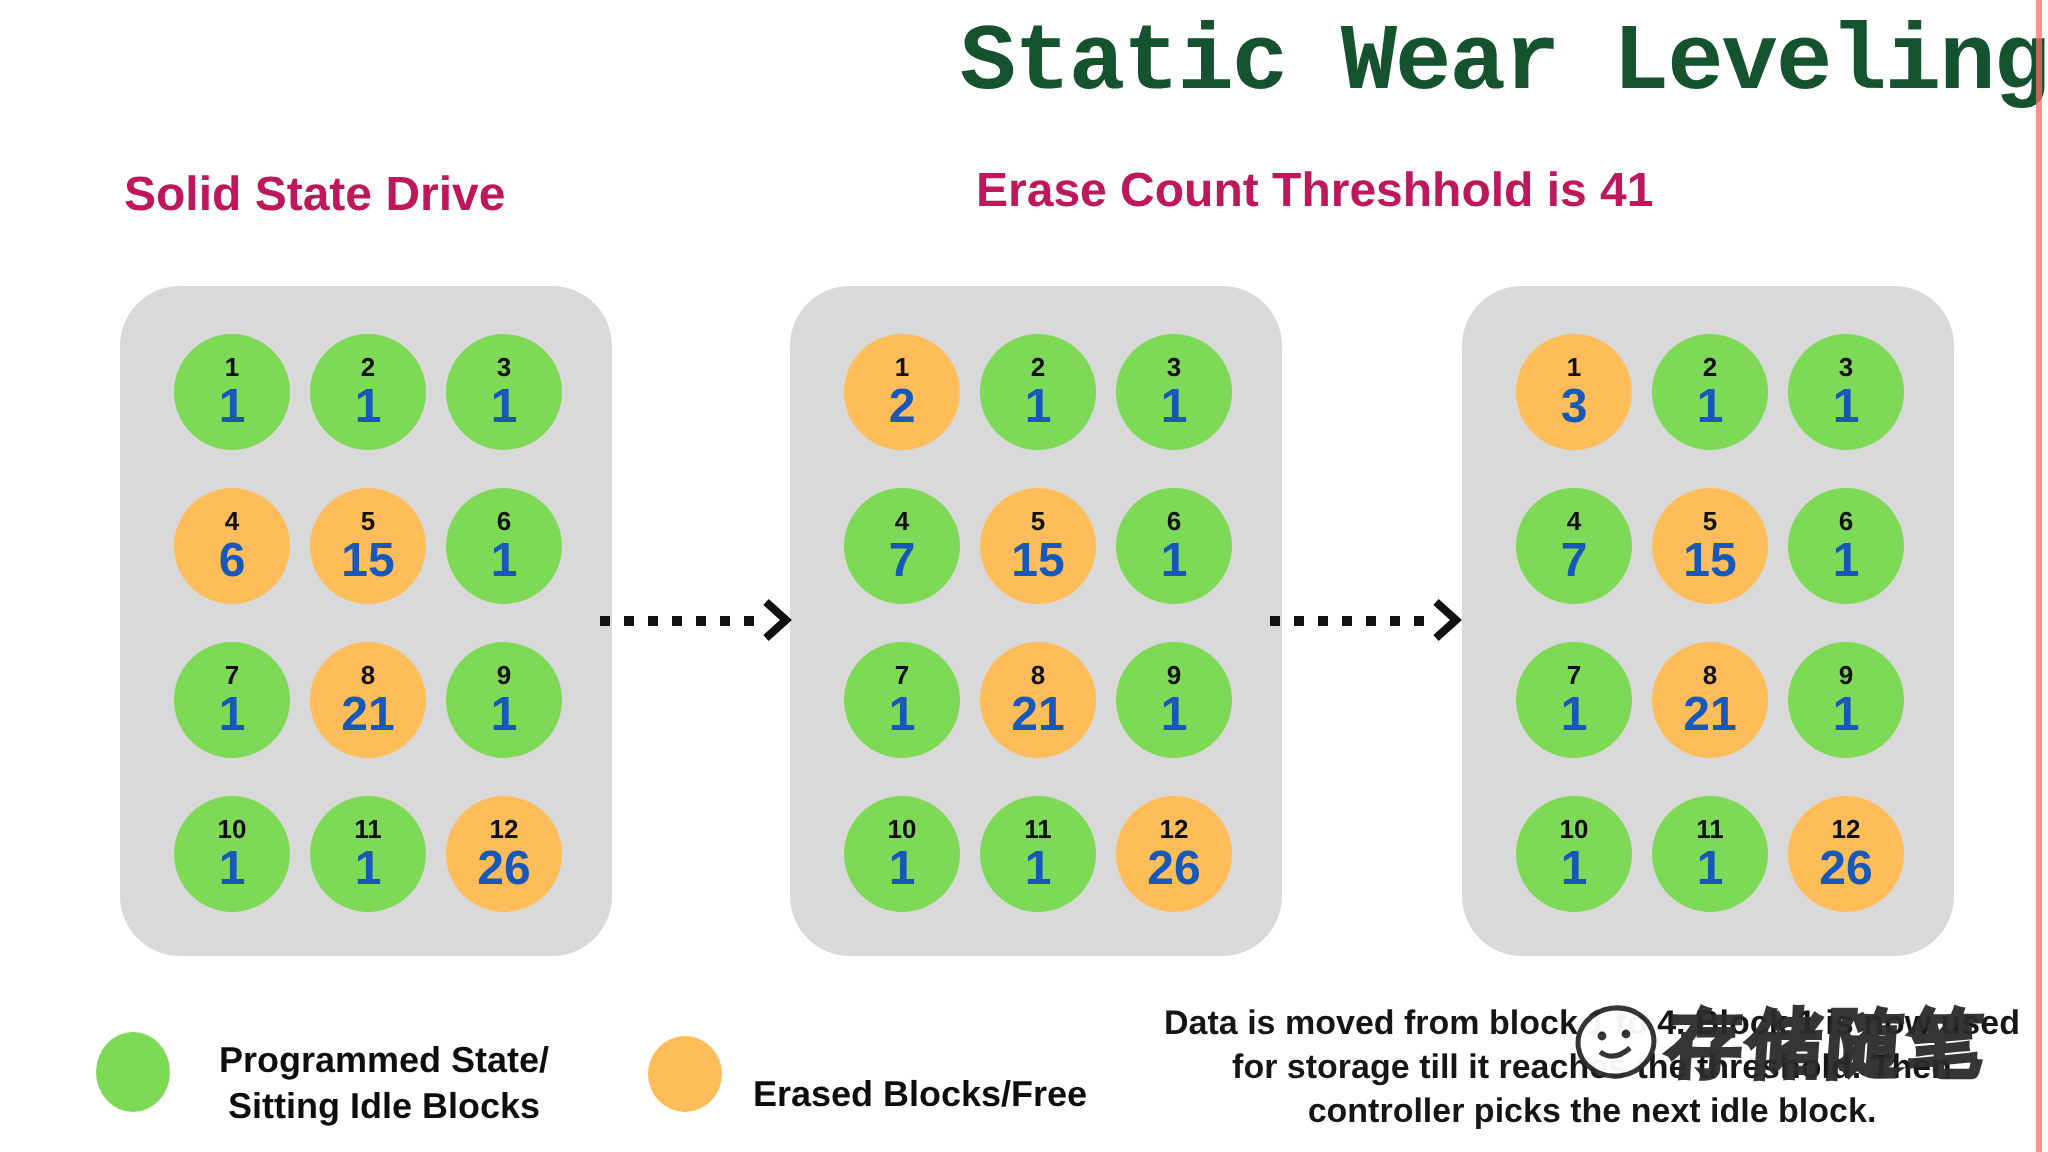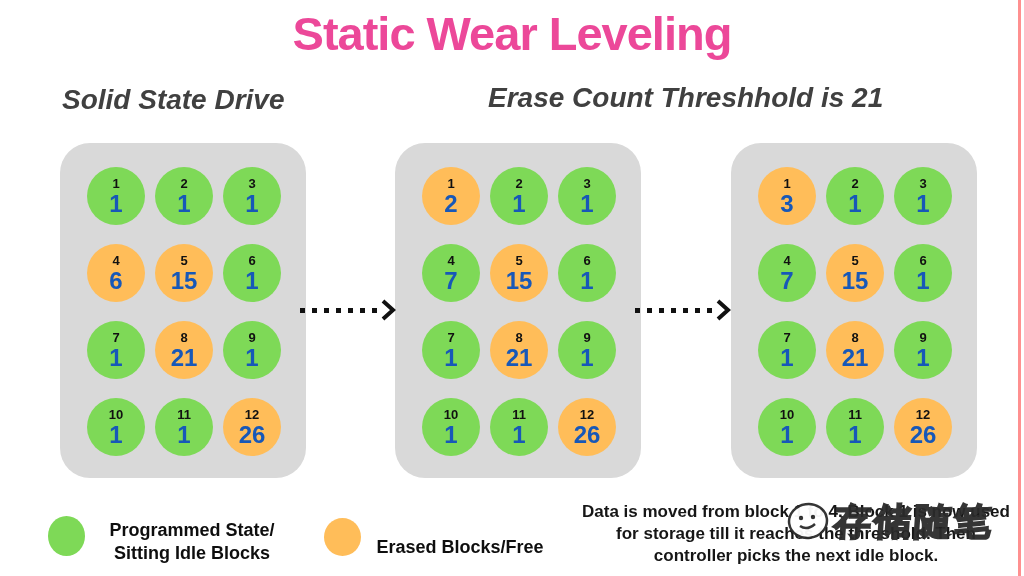--- a/index.html
+++ b/index.html
@@ -5,26 +5,27 @@
   html,body{margin:0;padding:0;}
   body{
     width:1024px;height:576px;position:relative;overflow:hidden;
     background:#ffffff;
     font-family:"Liberation Sans", sans-serif;
     -webkit-font-smoothing:antialiased;
   }
   .abs{position:absolute;}
 
   .title{
-    left:0;right:0;top:6px;text-align:center;
-    font-size:47px;font-weight:800;letter-spacing:-1px;color:#ec4899;
+    left:0;right:0;top:6px;text-align:right;
+    font-size:47px;font-weight:800;letter-spacing:-1px;color:#14532d;
     margin:0;
+    font-family:Liberation Mono, monospace;
   }
   .sub{
-    font-size:28px;font-weight:800;color:#404040;white-space:nowrap;font-style:italic;
+    font-size:24px;font-weight:800;color:#be185d;white-space:nowrap;
   }
   .sub.left{left:62px;top:84px;}
   .sub.right{left:488px;top:82px;}
 
   .panel{
     top:143px;width:246px;height:335px;border-radius:30px;
     background:var(--panel_gray,#d9d9d9);
     display:grid;grid-template-columns:repeat(3,58px);grid-template-rows:repeat(4,58px);
     column-gap:10px;row-gap:19px;
     padding:24px 0 0 27px;box-sizing:border-box;
@@ -85,21 +86,21 @@
     left:1018px;top:0;width:3px;height:576px;
     background:var(--red_line,#ff6b6b);opacity:.75;
   }
 </style>
 </head>
 <body>
 
 <div class="abs title">Static Wear Leveling</div>
 
 <div class="abs sub left">Solid State Drive</div>
-<div class="abs sub right">Erase Count Threshhold is 21</div>
+<div class="abs sub right">Erase Count Threshhold is 41</div>
 
 <div class="abs panel p0">
     <div class="block green">
       <div class="bnum">1</div>
       <div class="bcount">1</div>
     </div>
     <div class="block green">
       <div class="bnum">2</div>
       <div class="bcount">1</div>
     </div>

